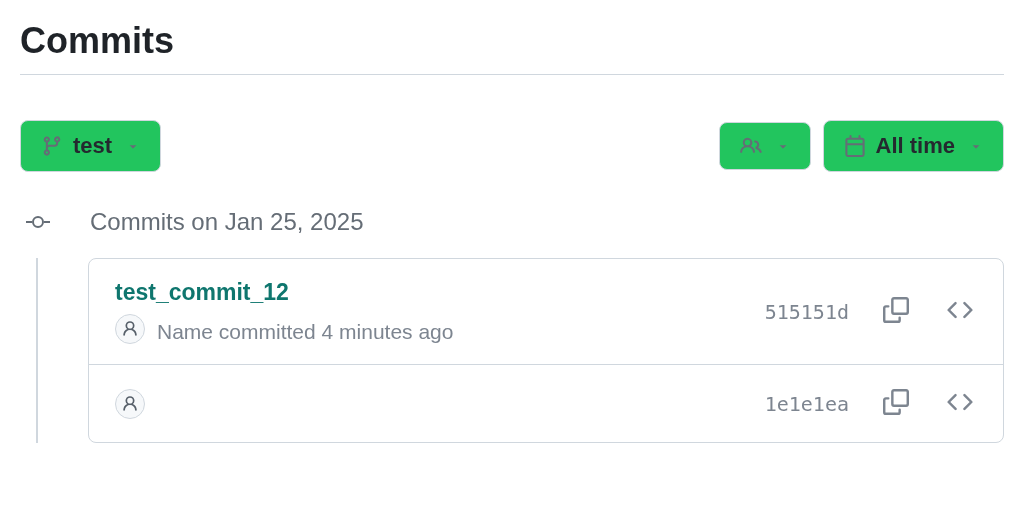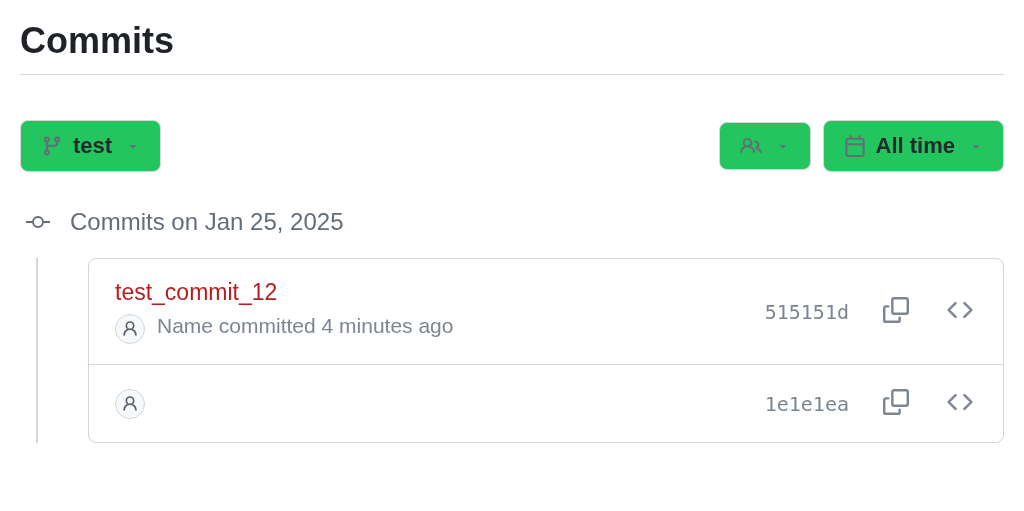--- a/index.html
+++ b/index.html
@@ -59,21 +59,21 @@
       color: #656d76;
       margin-left: 4px;
     }
     .caret-down svg {
       width: 14px;
       height: 14px;
     }
     .timeline-row {
       display: flex;
       align-items: center;
-      gap: 20px;
+      gap: 40px;
       margin-bottom: 22px;
     }
     .commit-node-icon {
       display: inline-flex;
       align-items: center;
       margin-left: 6px;
       color: #656d76;
     }
     .commit-node-icon svg {
       width: 24px;
@@ -106,27 +106,27 @@
       border-bottom: 1px solid #d0d7de;
     }
     .commit-item:last-child {
       border-bottom: none;
     }
     .commit-main {
       flex: 1;
     }
     .commit-title {
       font-size: 23px;
-      font-weight: 400;
-      color: #b91c1c;
+      font-weight: 700;
+      color: #0f766e;
       margin-bottom: 8px;
     }
     .commit-meta {
       display: flex;
-      align-items: flex-start;
+      align-items: flex-end;
       gap: 12px;
     }
     .avatar {
       width: 30px;
       height: 30px;
       border-radius: 50%;
       background: #f6f8fa;
       border: 1px solid #d0d7de;
       display: inline-flex;
       align-items: center;

